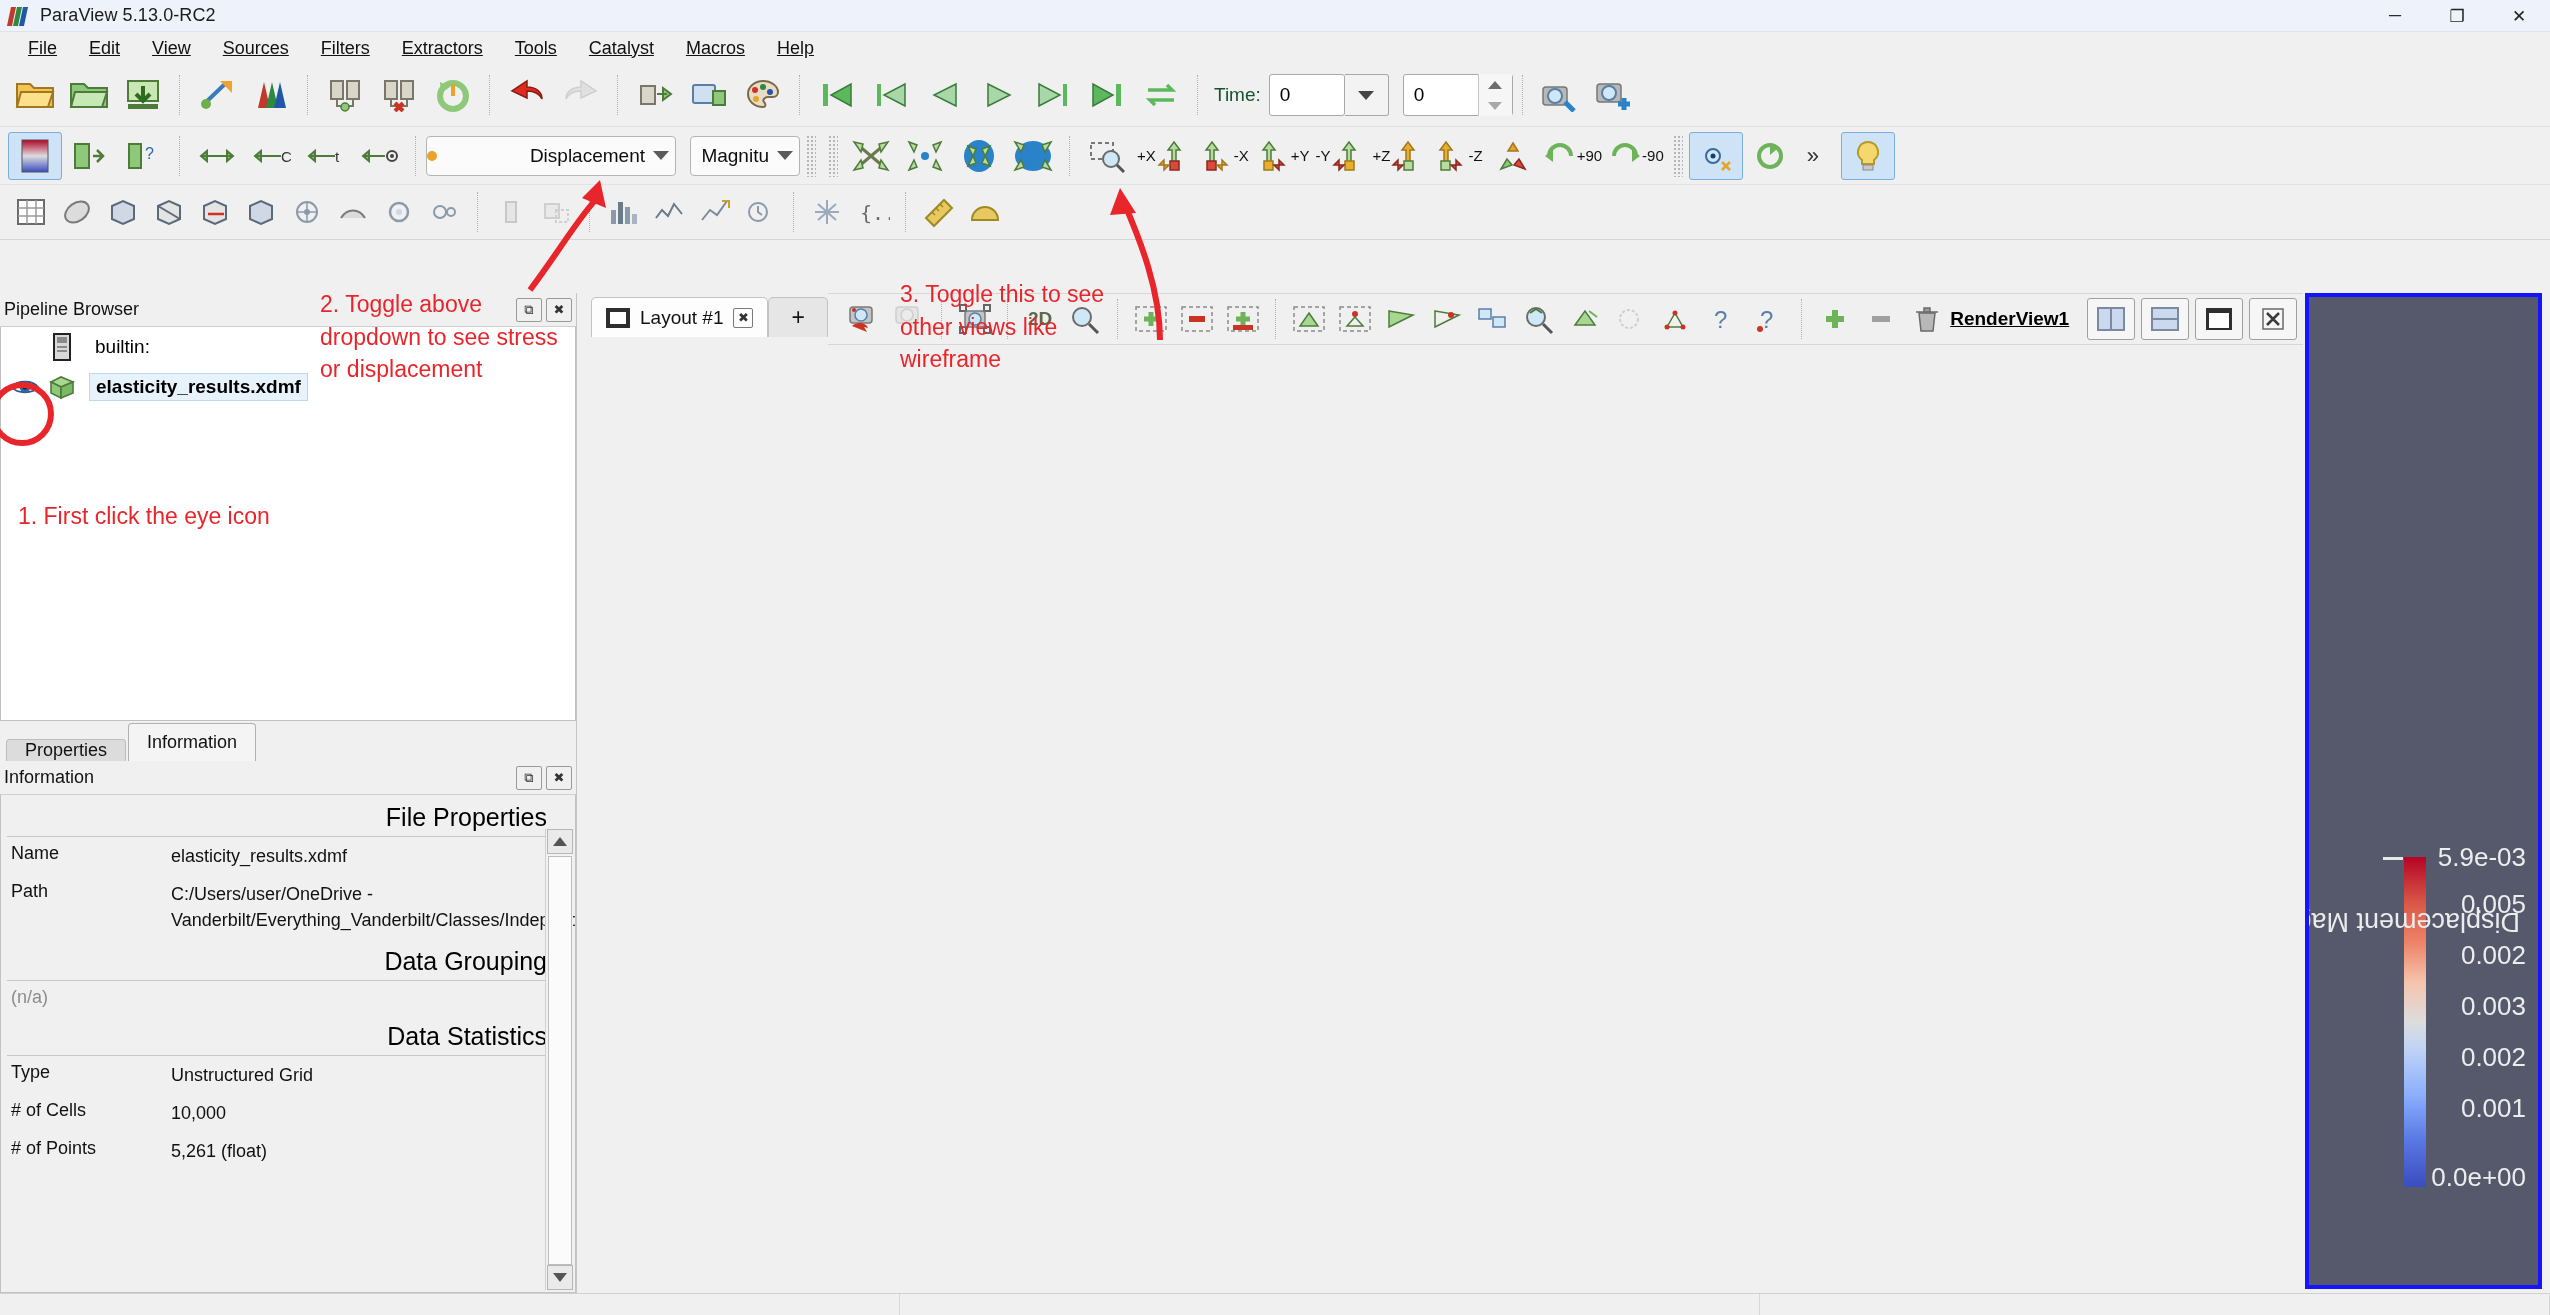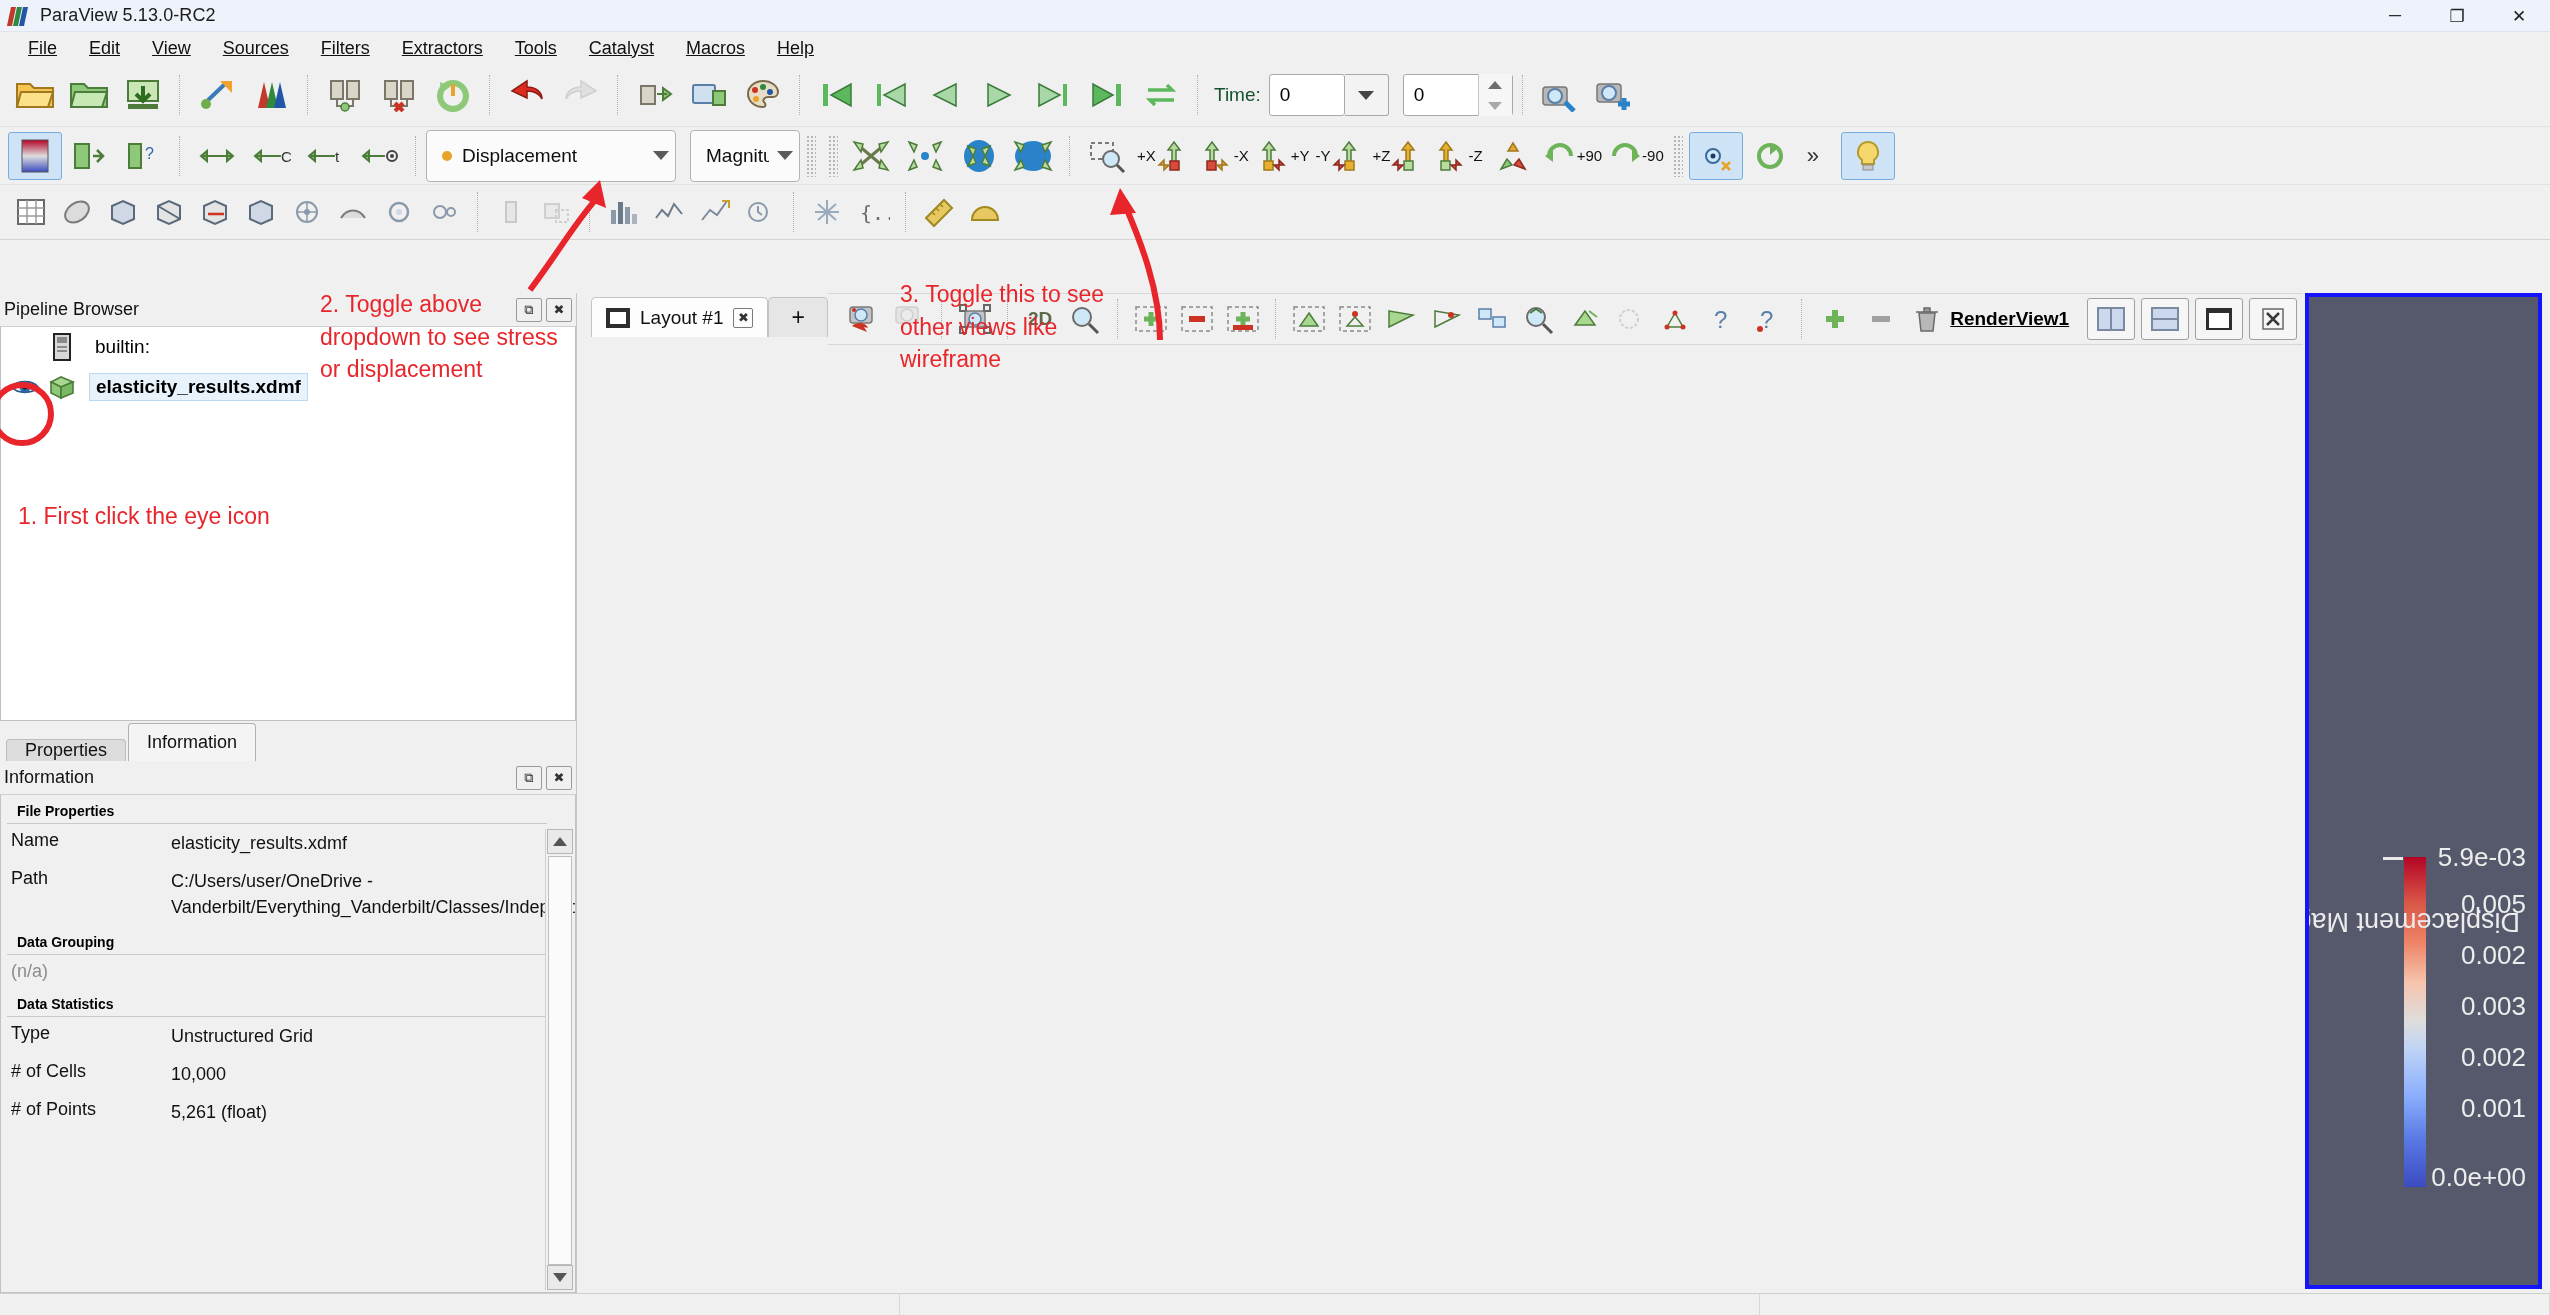--- a/index.html
+++ b/index.html
@@ -45,24 +45,24 @@
     background-image: radial-gradient(#b6b6b6 1px, transparent 1px);
     background-size:4px 4px; }
   .tbtn { width:54px; height:48px; display:flex; align-items:center;
     justify-content:center; border-radius:3px; }
   .tbtn.small { width:46px; height:44px; }
   .tbtn svg { display:block; }
   .tbtn.dim { opacity:.38; }
   .tbtn.sel { background:#cfe3f7; border:1px solid #7aaede; }
 
   
-  .combo { height:52px; background:#fbfbfb;
+  .combo { height:40px; background:#fbfbfb;
     border:1px solid #b4b4b4; border-radius:4px;
-    display:flex; align-items:center; padding:0 6px 0 15px; font-size:19px;
-    color:#0d0d0d; position:relative; }
+    display:flex; align-items:center; padding:0 6px 0 0; font-size:19px;
+    color:#0d0d0d; position:relative;text-align:right; }
   .combo .cdot { width:10px; height:10px; border-radius:50%; background:#e8a32a;
     margin-right:10px; flex:0 0 auto; }
   .combo .ctext { flex:1; white-space:nowrap; overflow:hidden; }
   .combo .carrow { width:0;height:0;border-left:8px solid transparent;
     border-right:8px solid transparent;border-top:9px solid #5a5a5a;
     margin-left:8px; }
   #combo-array { width:250px; }
   #combo-comp  { width:110px; }
   #combo-rep   { width:305px; }
 
@@ -118,23 +118,23 @@
     padding-left:6px; background:#f0f0f0; }
   .tab { height:22px; padding:0 18px; display:flex; align-items:center;
     font-size:18px; color:#111; border:1px solid #bdbdbd;
     border-bottom:none; border-radius:4px 4px 0 0; background:#dcdcdc;
     margin-right:2px; }
   .tab.active { background:#f4f4f4; height:38px; border-color:#b0b0b0; }
 
   #info-body { flex:0 0 auto; height:498px; background:#f0f0f0;
     border:1px solid #c2c2c2; border-top:none; position:relative;
     overflow:hidden; }
-  .sect-head { font-size:14px; font-weight:bold; color:#000;
+  .sect-head { font-size:25px; font-weight:normal; color:#000;
     padding:8px 0 4px 10px; border-bottom:1px solid #c8c8c8;
-    margin:0 28px 0 6px; }
+    margin:0 28px 0 6px;text-align:right; }
   .kv { display:flex; font-size:18px; color:#111; padding:6px 0 6px 10px; }
   .kv .k { width:160px; flex:0 0 auto; }
   .kv .v { flex:1; line-height:1.45; }
   .kv.na .k { color:#8c8c8c; }
   #info-scroll { position:absolute; right:2px; top:34px; bottom:2px;
     width:28px; background:#f2f2f2; border-left:1px solid #d0d0d0;
     display:flex; flex-direction:column; align-items:center; }
   .sc-arrow { width:26px;height:26px;background:#eaeaea;
     border:1px solid #b6b6b6; display:flex;align-items:center;
     justify-content:center; }

